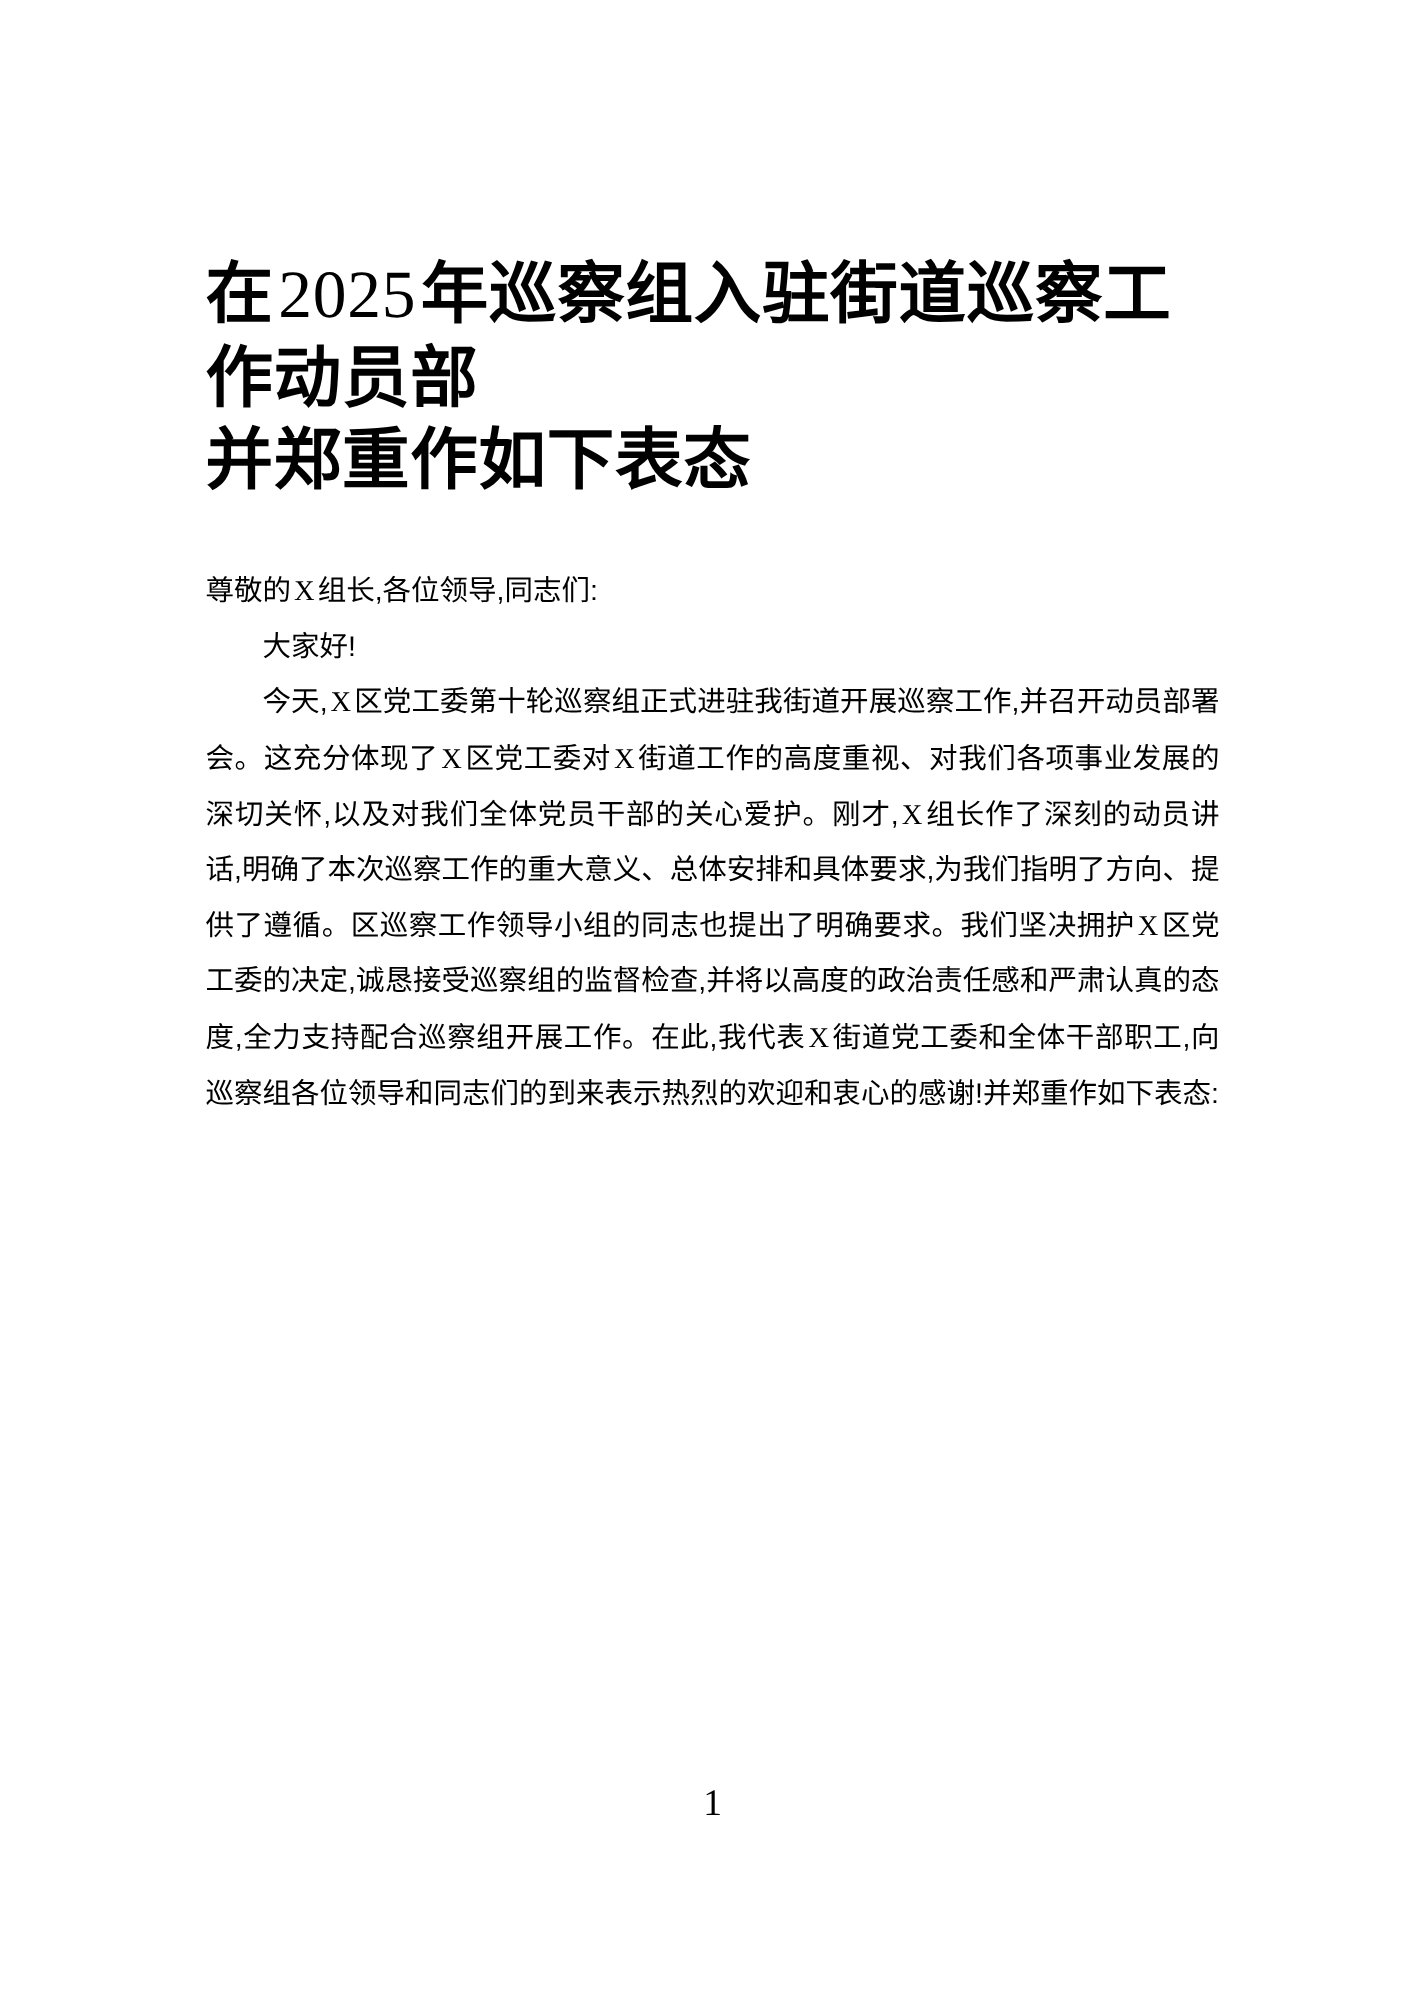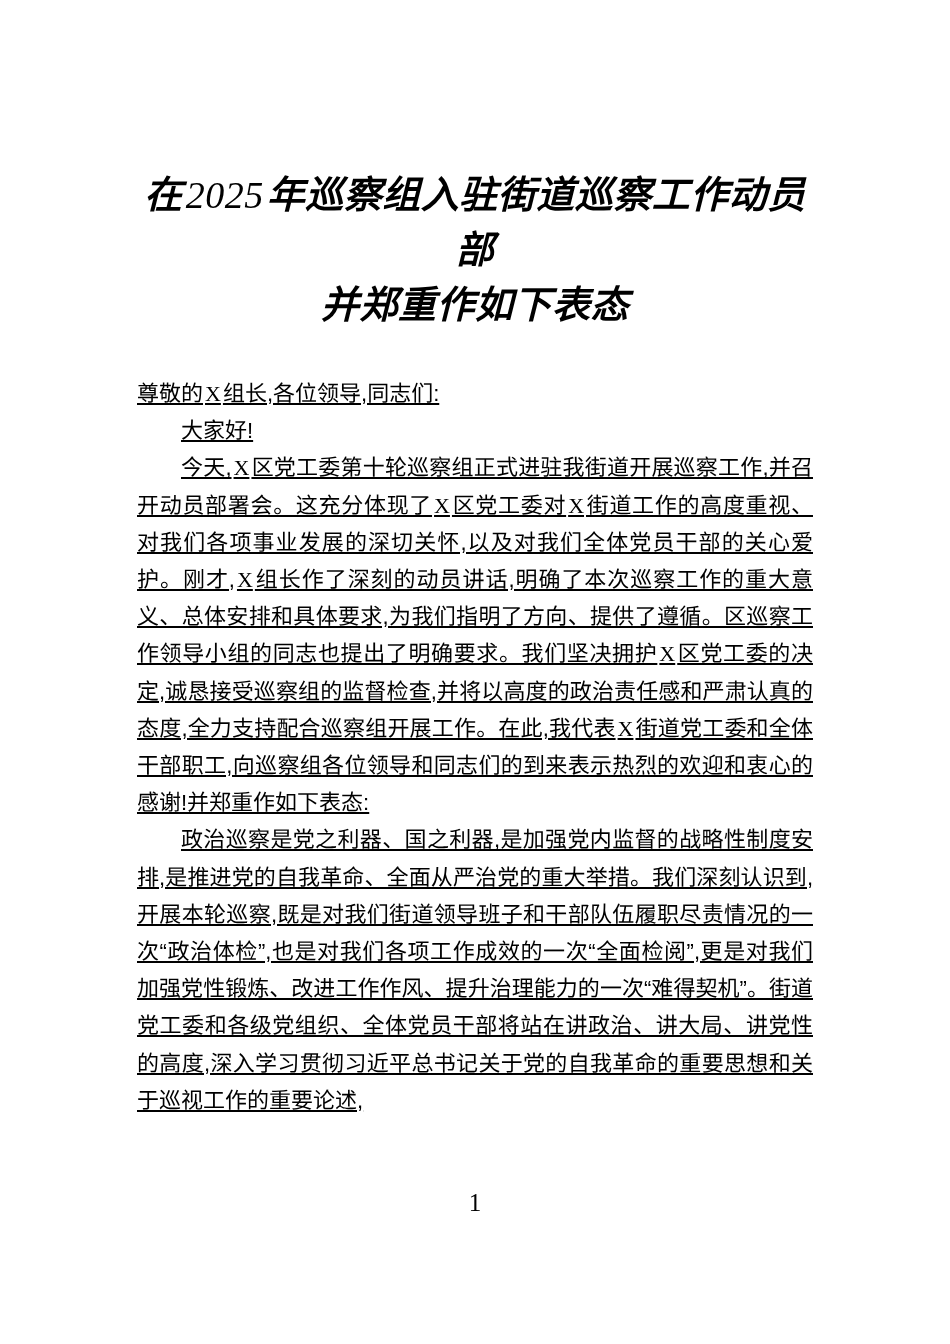--- a/index.html
+++ b/index.html
@@ -29,48 +29,45 @@
     position: absolute;
     left: 137px;
     top: 0;
     width: 676px;
   }
   
   .doc-title {
     margin: 0;
     padding: 0;
     padding-top: 168px;
-    text-align: center;
     font-family: "Liberation Sans", "DejaVu Sans", sans-serif;
-    font-size: 38px;
+    font-size: 45px;
     font-weight: 600;
     line-height: 55px;
     letter-spacing: 0.5px;
     word-break: break-all;
-    font-style: italic;
   }
   .doc-title .lat {
     font-family: "Liberation Serif", "DejaVu Serif", serif;
     font-weight: 500;
     padding: 0 3px;
   }
   
   .body-block {
     margin-top: 42px;
   }
   p.para {
     margin: 0;
     padding: 0;
-    font-size: 22px;
+    font-size: 19px;
     line-height: 37.2px;
     text-align: justify;
     text-justify: inter-character;
     word-break: break-all;
     letter-spacing: 0px;
-    text-decoration: underline;
   }
   p.indent {
     text-indent: 2em;
   }
   p.para .lat {
     font-family: "Liberation Serif", "DejaVu Serif", serif;
     padding: 0 2px;
   }
   
   .page-number {
@@ -96,21 +93,20 @@
 
     <div class="body-block">
 
       <p class="para">尊敬的<span class="lat">X</span>组长,各位领导,同志们:</p>
 
       <p class="para indent">大家好!</p>
 
       <p class="para indent">今天,<span class="lat">X</span>区党工委第十轮巡察组正式进驻我街道开展巡察工作,并召开动员部署会。这充分体现了<span class="lat">X</span>区党工委对<span class="lat">X</span>街道工作的高度重视、对我们各项事业发展的深切关怀,以及对我们全体党员干部的关心爱护。刚才,<span class="lat">X</span>组长作了深刻的动员讲话,明确了本次巡察工作的重大意义、总体安排和具体要求,为我们指明了方向、提供了遵循。区巡察工作领导小组的同志也提出了明确要求。我们坚决拥护<span class="lat">X</span>区党工委的决定,诚恳接受巡察组的监督检查,并将以高度的政治责任感和严肃认真的态度,全力支持配合巡察组开展工作。在此,我代表<span class="lat">X</span>街道党工委和全体干部职工,向巡察组各位领导和同志们的到来表示热烈的欢迎和衷心的感谢!并郑重作如下表态:</p>
 
 
-      <p class="para indent">政治巡察是党之利器、国之利器,是加强党内监督的战略性制度安排,是推进党的自我革命、全面从严治党的重大举措。我们深刻认识到,开展本轮巡察,既是对我们街道领导班子和干部队伍履职尽责情况的一次“政治体检”,也是对我们各项工作成效的一次“全面检阅”,更是对我们加强党性锻炼、改进工作作风、提升治理能力的一次“难得契机”。街道党工委和各级党组织、全体党员干部将站在讲政治、讲大局、讲党性的高度,深入学习贯彻习近平总书记关于党的自我革命的重要思想和关于巡视工作的重要论述,</p>
 
     </div>
 
   </div>
 
   <div class="page-number">1</div>
 
 </div>
 
 </body></html>

